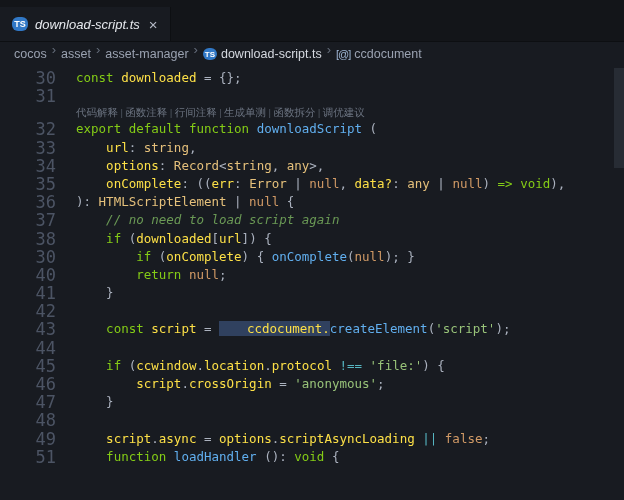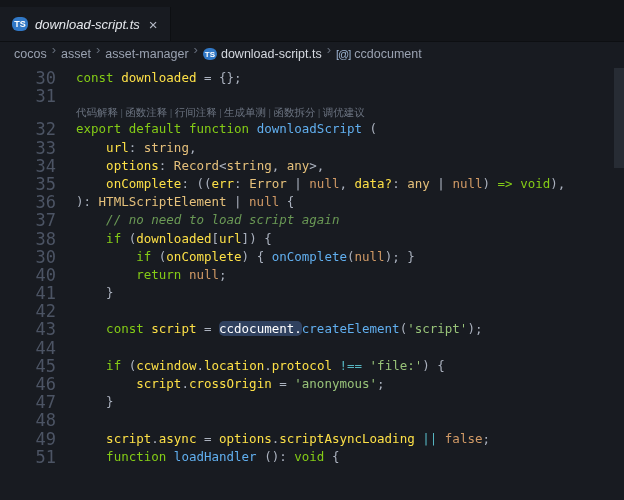--- a/index.html
+++ b/index.html
@@ -70,21 +70,21 @@
   
   .tk-kw    { color:#84cc16; }
   .tk-fn    { color:#61afef; }
   .tk-var   { color:#fde047; }
   .tk-type  { color:#e5c07b; }
   .tk-str   { color:#98c379; }
   .tk-const { color:#d19a66; }
   .tk-op    { color:#56b6c2; }
   .tk-cm    { color:#6a9955; font-style:italic; }
   .tk-pln   { color:#abb2bf; }
-  .tk-hl    { background:#30415f; color:#ffffff; border-radius:5px; }
+  .tk-hl    { background:#30415f; color:#fde047; border-radius:0;padding-left:28px; }
   
   .scrollbar-thumb {
     position:absolute; top:2px; right:0;
     width:10px; height:100px;
     background:rgba(110,120,140,0.18);
   }
 </style>
 </head>
 <body>
 

